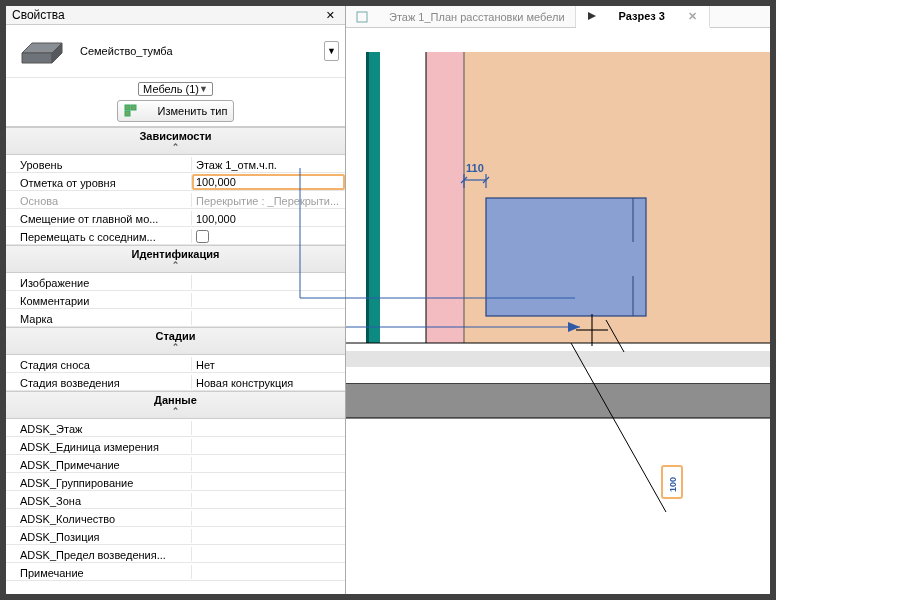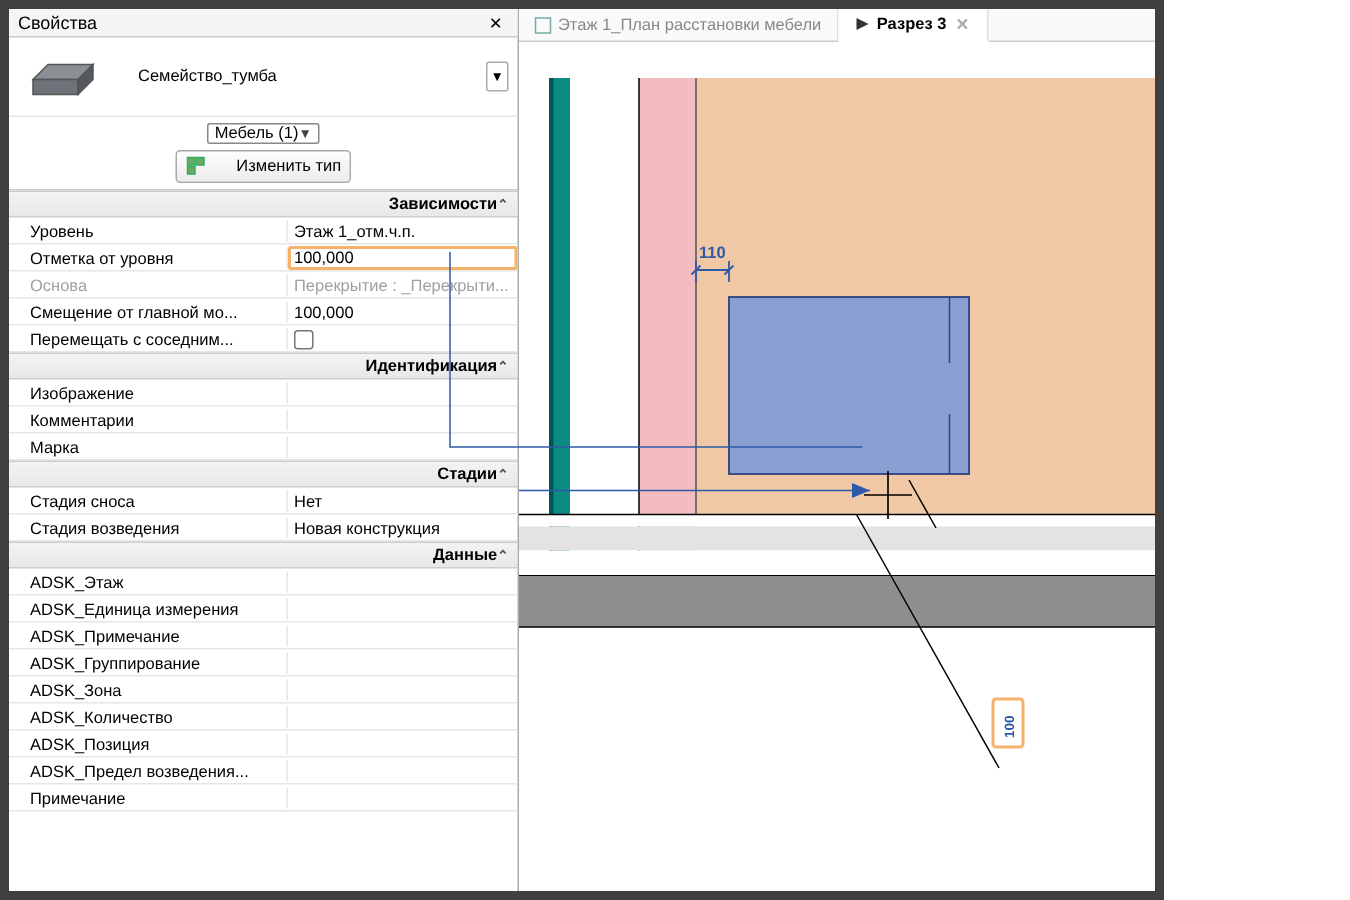--- a/index.html
+++ b/index.html
@@ -2,42 +2,42 @@
 <html><head>
 <meta charset="utf-8">
 <style>
 * { box-sizing: border-box; margin: 0; padding: 0; font-family: "Segoe UI", Tahoma, sans-serif; font-size: 11px; }
 body { background: #fff; overflow: hidden; }
 .app { display: flex; width: 776px; height: 600px; border: 6px solid #404040; }
 .panel { width: 340px; display: flex; flex-direction: column; border-right: 1px solid #aaa; background: #fff; }
 .panel-titlebar { display: flex; align-items: center; justify-content: space-between; padding: 2px 6px; border-bottom: 1px solid #ccc; background: #f5f5f5; }
 .panel-titlebar .title { font-size: 12px; }
 .panel-titlebar .close { cursor: pointer; padding: 0 4px; }
-.type-selector { display: flex; align-items: center; padding: 8px 6px; gap: 20px; border-bottom: 1px solid #e6e6e6; }
+.type-selector { display: flex; align-items: center; padding: 8px 6px; gap: 8px; border-bottom: 1px solid #e6e6e6; }
 .type-thumb { width: 60px; height: 36px; }
 .type-name { flex: 1; }
 .family-row { display: flex; align-items: center; gap: 4px; padding: 4px 6px; border-bottom: 1px solid #ccc; flex-direction: column; }
 .family-select { flex: 1; height: 22px; border: 1px solid #888; border-radius: 2px; padding: 0 4px; display: flex; align-items: center; justify-content: space-between; background: #fff; }
 .family-select .chev { font-size: 9px; color: #444; }
 .edit-type-btn { height: 22px; display: flex; align-items: center; gap: 20px; padding: 0 6px; border: 1px solid #aaa; border-radius: 3px; background: linear-gradient(#fefefe,#ececec); cursor: pointer; }
 .edit-type-btn .icon { width: 14px; height: 14px; }
 .props { flex: 1; overflow-y: auto; }
-.group-header { display: flex; align-items: center; justify-content: flex-end; background: linear-gradient(#f3f3f3,#e8e8e8); padding: 2px 6px; border-top: 1px solid #ccc; border-bottom: 1px solid #ccc; font-weight: bold; }
+.group-header { display: flex; align-items: center; justify-content: space-between; background: linear-gradient(#f3f3f3,#e8e8e8); padding: 2px 6px; border-top: 1px solid #ccc; border-bottom: 1px solid #ccc; font-weight: bold; flex-direction: column; }
 .group-header .caret { font-size: 9px; color: #555; }
 .prop-row { display: flex; border-bottom: 1px solid #e6e6e6; height: 18px; align-items: center; }
 .prop-row .lbl { width: 186px; padding: 2px 0 0 14px; overflow: hidden; white-space: nowrap; text-overflow: ellipsis; border-right: 1px solid #e6e6e6; }
 .prop-row .val { flex: 1; padding: 2px 4px 0 4px; display: flex; align-items: center; position: relative; }
 .prop-row .scroll-bar { width: 11px; background:#f1f1f1; border-left:1px solid #e8e8e8; }
 .prop-row.highlight .val { border: 2px solid #f5b26b; padding: 0 2px; border-radius: 2px; }
 .prop-row.disabled .lbl { color: #a0a0a0; }
 .prop-row.disabled .val { color: #a0a0a0; }
 .prop-row input[type=checkbox] { margin: 0; }
 .viewport { flex: 1; position: relative; background: #fff; overflow: hidden; }
 .tabbar { display: flex; height: 22px; border-bottom: 1px solid #ccc; background: #fafafa; }
-.tab { display: flex; align-items: center; gap: 4px; padding: 0 10px; border-right: 1px solid #ddd; cursor: pointer; color: #888; }
+.tab { display: flex; align-items: center; gap: 21px; padding: 0 10px; border-right: 1px solid #ddd; cursor: pointer; color: #888; }
 .tab.active { background: #fff; color: #000; font-weight: bold; border-bottom: 2px solid #fff; margin-bottom: -1px; }
 .tab .tab-close { color: #aaa; padding: 0 2px; }
 .canvas { position: absolute; top: 22px; left: 0; right: 0; bottom: 0; margin-top: 24px; }
 svg { display: block; }
 .dim-label { font-size: 11px; fill: #2f5aa8; font-weight: 600; }
 .dim-line { stroke: #2f5aa8; stroke-width: 1.2; }
 .elevation-box { stroke: #f5b26b; stroke-width: 2; fill: #fff; }
 .elevation-text { font-size: 9px; fill: #2f5aa8; font-weight: 600; }
 .pointer-line { stroke: #2f5aa8; stroke-width: 1; }
 </style>

